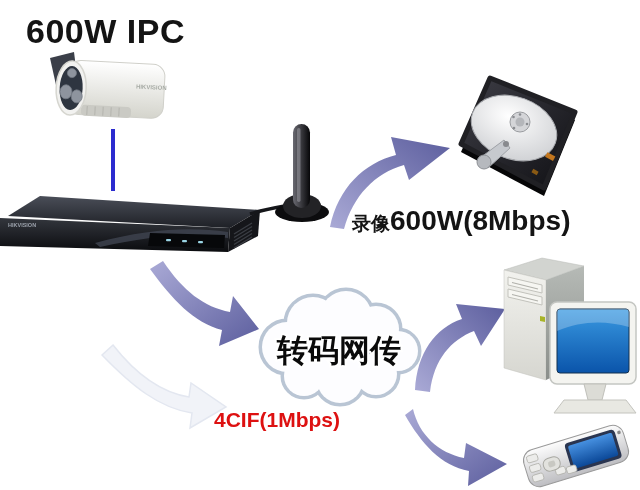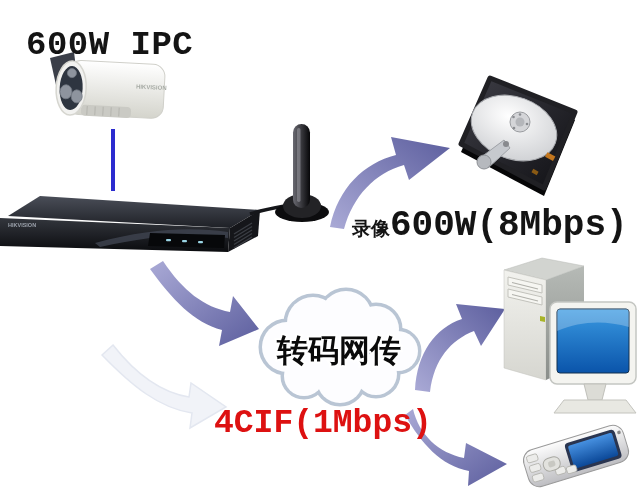--- a/index.html
+++ b/index.html
@@ -1,27 +1,27 @@
 <!DOCTYPE html>
 <html style="--ink: #141414; --red: #dd1111; --link_blue: #2b2bcf; --arrow_light: #aaaad6; --arrow_dark: #5c5e9e; --ghost_fill: #f1f3f8; --ghost_edge: #e3e7f0; --cloud_edge: #b9c5d4; --screen_top: #3a9ae2; --screen_bottom: #0a54aa;"><head>
 <meta charset="utf-8">
 <style>
   html,body{margin:0;padding:0;background:#fff;}
   #stage{position:relative;width:640px;height:490px;background:#fff;overflow:hidden;
          font-family:"Liberation Sans","DejaVu Sans",sans-serif;}
   .abs{position:absolute;}
-  .serif{font-family:Liberation Mono, monospace;margin-top:14px;}
+  .serif{font-family:Liberation Sans, sans-serif;}
   .sans{font-family:"Liberation Sans","DejaVu Sans",sans-serif;}
   #title{left:26px;top:12px;font-weight:700;font-size:34px;color:var(--ink,#141414);
          letter-spacing:.5px;white-space:nowrap;}
   #link-line{left:111px;top:129px;width:4px;height:62px;background:var(--link_blue,#2b2bcf);}
   #record-label{left:352px;top:205px;white-space:nowrap;color:var(--ink,#141414);}
   #record-label .cn{font-weight:700;font-size:19px;}
-  #record-label .en{font-weight:700;font-size:36px;}
-  #stream-label{left:214px;top:391px;font-weight:700;font-size:33px;
+  #record-label .en{font-weight:700;font-size:28px;}
+  #stream-label{left:214px;top:408px;font-weight:700;font-size:21px;
                 color:var(--red,#dd1111);white-space:nowrap;}
   svg{display:block;}
   .cloud-text{font-family:"Liberation Sans","DejaVu Sans",sans-serif;font-weight:700;
               paint-order:stroke;stroke:#ffffff;stroke-width:4px;}
 </style>
 </head>
 <body>
 
 <div id="stage">
 

